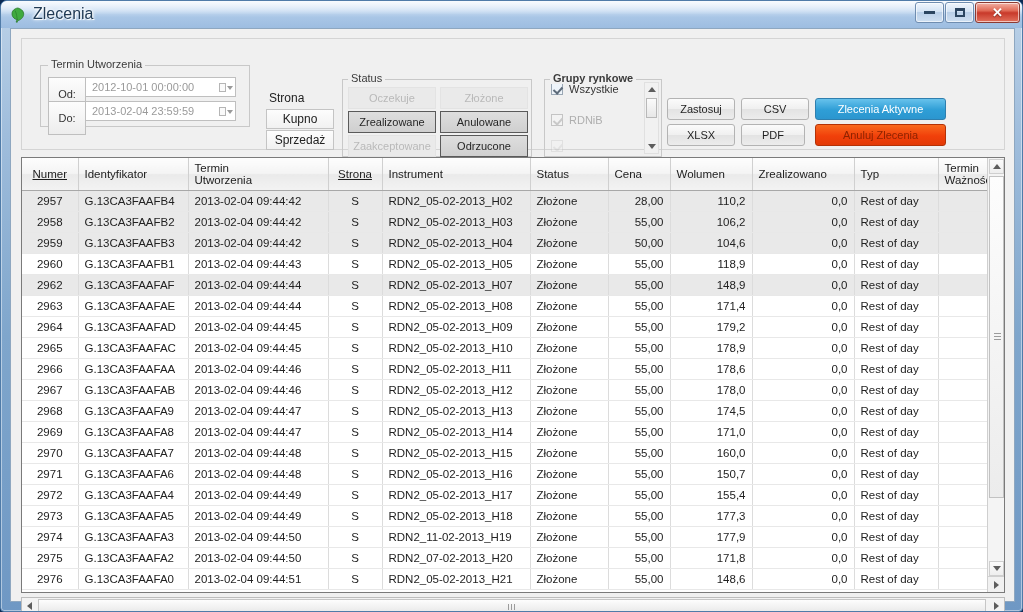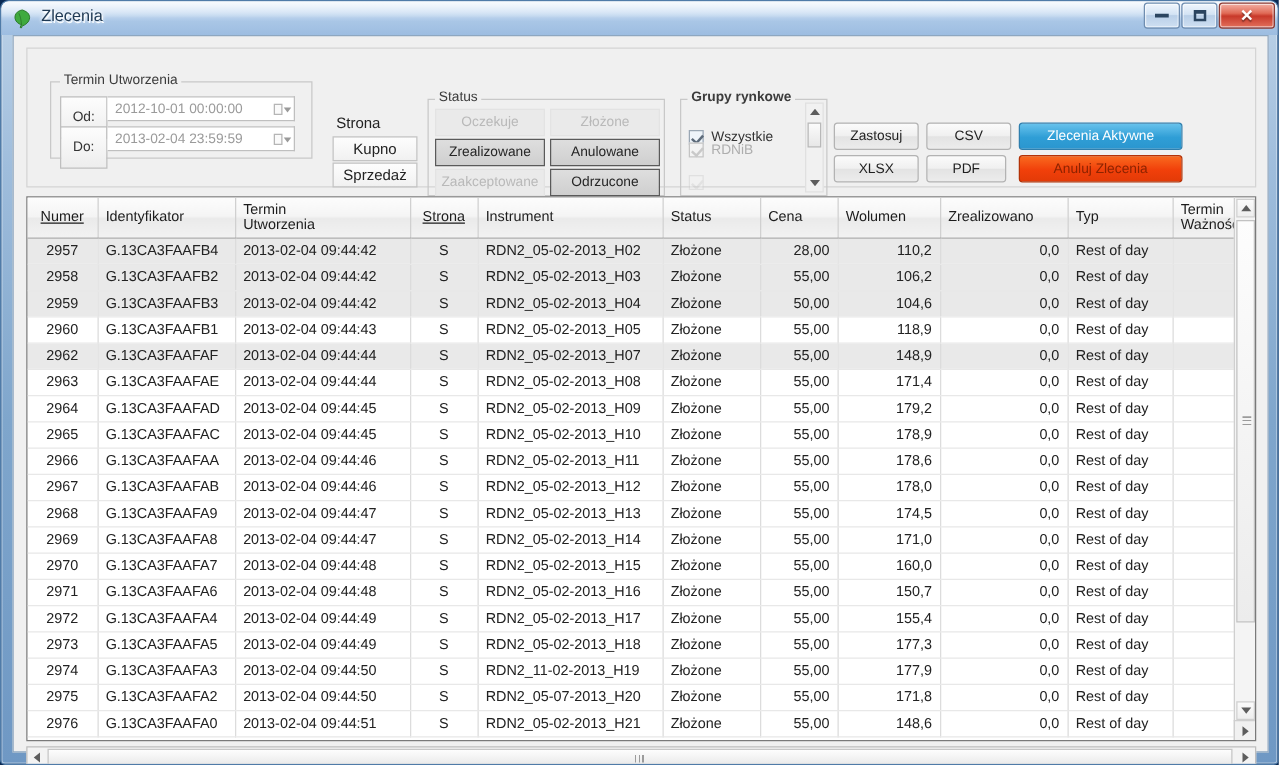--- a/index.html
+++ b/index.html
@@ -35,21 +35,21 @@
     position:absolute; left:0; top:0; width:100%; height:13px;
     background: linear-gradient(180deg, rgba(255,255,255,0.75), rgba(255,255,255,0.05));
     border-radius: 6px 6px 0 0;
   }
   #app-icon {
     position: absolute; left: 9px; top: 6px;
     width: 16px; height: 16px;
   }
   #title-text {
     position: absolute; left: 32px; top: 4px;
-    font-size: 13px; color: #203a54;
+    font-size: 16px; color: #203a54;
     text-shadow: 0 0 4px #fff, 0 0 3px #fff, 1px 1px 0 rgba(255,255,255,0.9);
     white-space: nowrap;
   }
 
   .wbtns { position:absolute; right: 4px; top: 1px; display:flex; }
   .wbtn {
     width: 29px; height: 21px;
     margin-left: 1px;
     border: 1px solid #6f8db0;
     border-radius: 3px;
@@ -408,21 +408,21 @@
       <div class="group-title" id="g-status-title">Status</div>
 
       <div class="stbtn off" style="left:326px; top:48px;">Oczekuje</div>
       <div class="stbtn off" style="left:418px; top:48px;">Złożone</div>
       <div class="stbtn on" style="left:326px; top:72px;">Zrealizowane</div>
       <div class="stbtn on" style="left:418px; top:72px;">Anulowane</div>
       <div class="stbtn off" style="left:326px; top:96px;">Zaakceptowane</div>
       <div class="stbtn on" style="left:418px; top:96px;">Odrzucone</div>
 
       <div class="group-box" id="g-grupy">
-        <div class="chkrow" style="top:24px;">
+        <div class="chkrow" style="top:3px;">
           <span class="chk"></span>
           <span class="chklabel">Wszystkie</span>
         </div>
         <div class="chkrow" style="top:34px;">
           <span class="chk dim"></span>
           <span class="chklabel dim">RDNiB</span>
         </div>
         <div class="chkrow" style="top:60px; opacity:0.35;">
           <span class="chk dim"></span>
           <span class="chklabel dim">&nbsp;&nbsp;&nbsp;</span>
@@ -705,21 +705,21 @@
               <td class="num">177,9</td>
               <td class="num">0,0</td>
               <td>Rest of day</td>
               <td></td>
             </tr>
             <tr class="norm">
               <td class="ctr">2975</td>
               <td>G.13CA3FAAFA2</td>
               <td>2013-02-04 09:44:50</td>
               <td class="ctr">S</td>
-              <td>RDN2_05-07-2013_H20</td>
+              <td>RDN2_07-02-2013_H20</td>
               <td>Złożone</td>
               <td class="num">55,00</td>
               <td class="num">171,8</td>
               <td class="num">0,0</td>
               <td>Rest of day</td>
               <td></td>
             </tr>
             <tr class="norm">
               <td class="ctr">2976</td>
               <td>G.13CA3FAAFA0</td>

